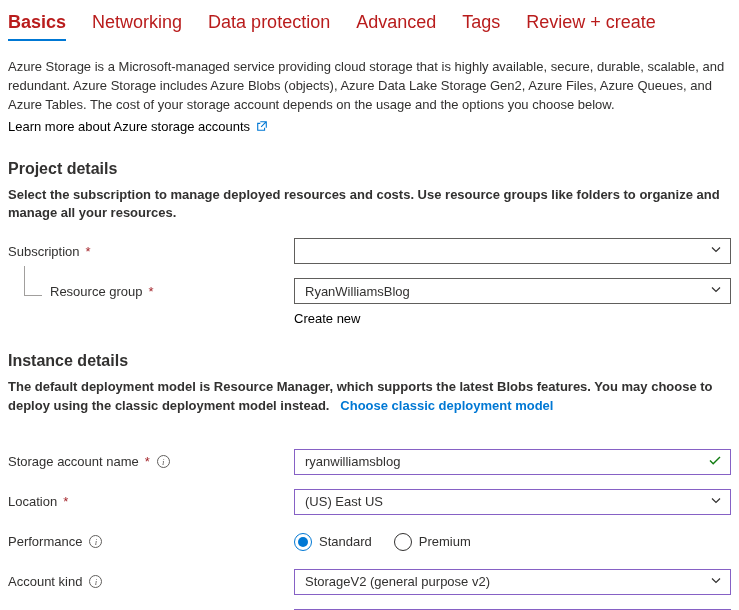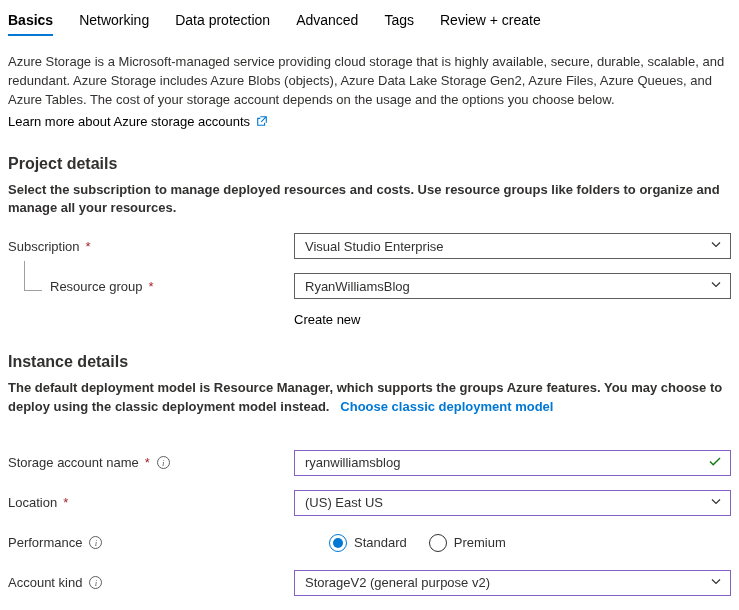--- a/index.html
+++ b/index.html
@@ -14,23 +14,23 @@
   }
   .tabs {
     display: flex;
     gap: 26px;
     border-bottom: 1px solid transparent;
     margin-bottom: 18px;
   }
   .tab {
     padding: 4px 0 6px 0;
     cursor: pointer;
-    color: #000000;
+    color: #b91c1c;
     position: relative;
-    font-size: 14px;
+    font-size: 18px;
   }
   .tab.active {
     font-weight: 600;
   }
   .tab.active::after {
     content: "";
     position: absolute;
     left: 0; right: 0; bottom: -2px;
     height: 2px;
     background: #0078d4;
@@ -129,28 +129,27 @@
     border-color: #8661c5;
   }
   .input .check {
     position: absolute;
     right: 8px;
     top: 50%;
     transform: translateY(-50%);
     color: #107c10;
   }
   .under-link {
-    margin-top: 12px;
+    margin-top: 6px;
     margin-left: 286px;
   }
   .radio-group {
     display: flex;
     gap: 22px;
     align-items: center;
-    margin-left: 35px;
   }
   .radio {
     display: flex;
     align-items: center;
     gap: 7px;
     cursor: pointer;
   }
   .radio-dot {
     width: 18px; height: 18px;
     border: 1px solid #323130;
@@ -197,21 +196,20 @@
 <h2 class="section">Project details</h2>
 <div class="section-desc">Select the subscription to manage deployed resources and costs. Use resource groups like folders to organize and manage all your resources.</div>
 
 <div class="form-row">
   <div class="form-label">
     <span>Subscription</span>
     <span class="req">*</span>
   </div>
   <div class="form-control">
     <div class="select">
-      <span>Visual Studio Enterprise</span>
       <span class="chev">
         <svg width="12" height="12" viewBox="0 0 12 12">
             <path d="M2 4l4 4 4-4" fill="none" stroke="#323130" stroke-width="1.2"></path>
           </svg>
       </span>
     </div>
   </div>
 </div>
 
 <div class="form-row" style="margin-bottom:2px;">
@@ -230,21 +228,21 @@
       </span>
     </div>
   </div>
 </div>
 <div class="under-link">
   <a class="link">Create new</a>
 </div>
 
 <h2 class="section">Instance details</h2>
 <div class="section-desc">
-  <span>The default deployment model is Resource Manager, which supports the groups Azure features. You may choose to deploy using the classic deployment model instead.</span>
+  <span>The default deployment model is Resource Manager, which supports the latest Blobs features. You may choose to deploy using the classic deployment model instead.</span>
   &nbsp;
   <span class="inline-link">Choose classic deployment model</span>
 </div>
 
 <div style="height:18px"></div>
 
 <div class="form-row">
   <div class="form-label">
     <span>Storage account name</span>
     <span class="req">*</span>

